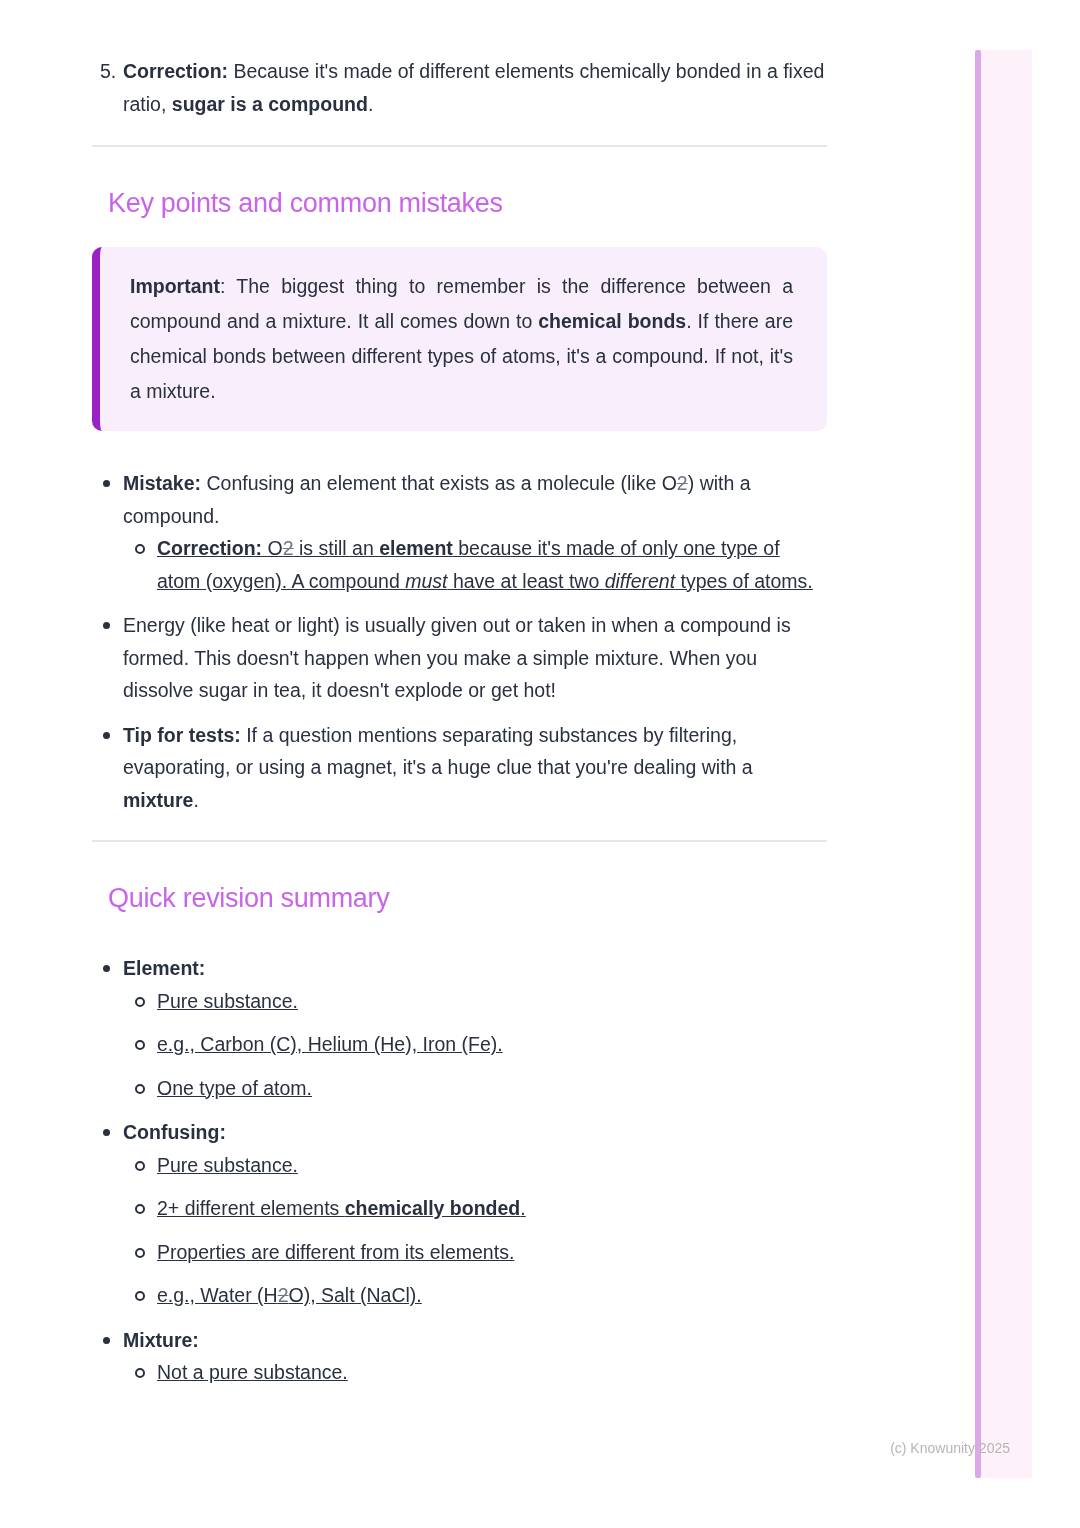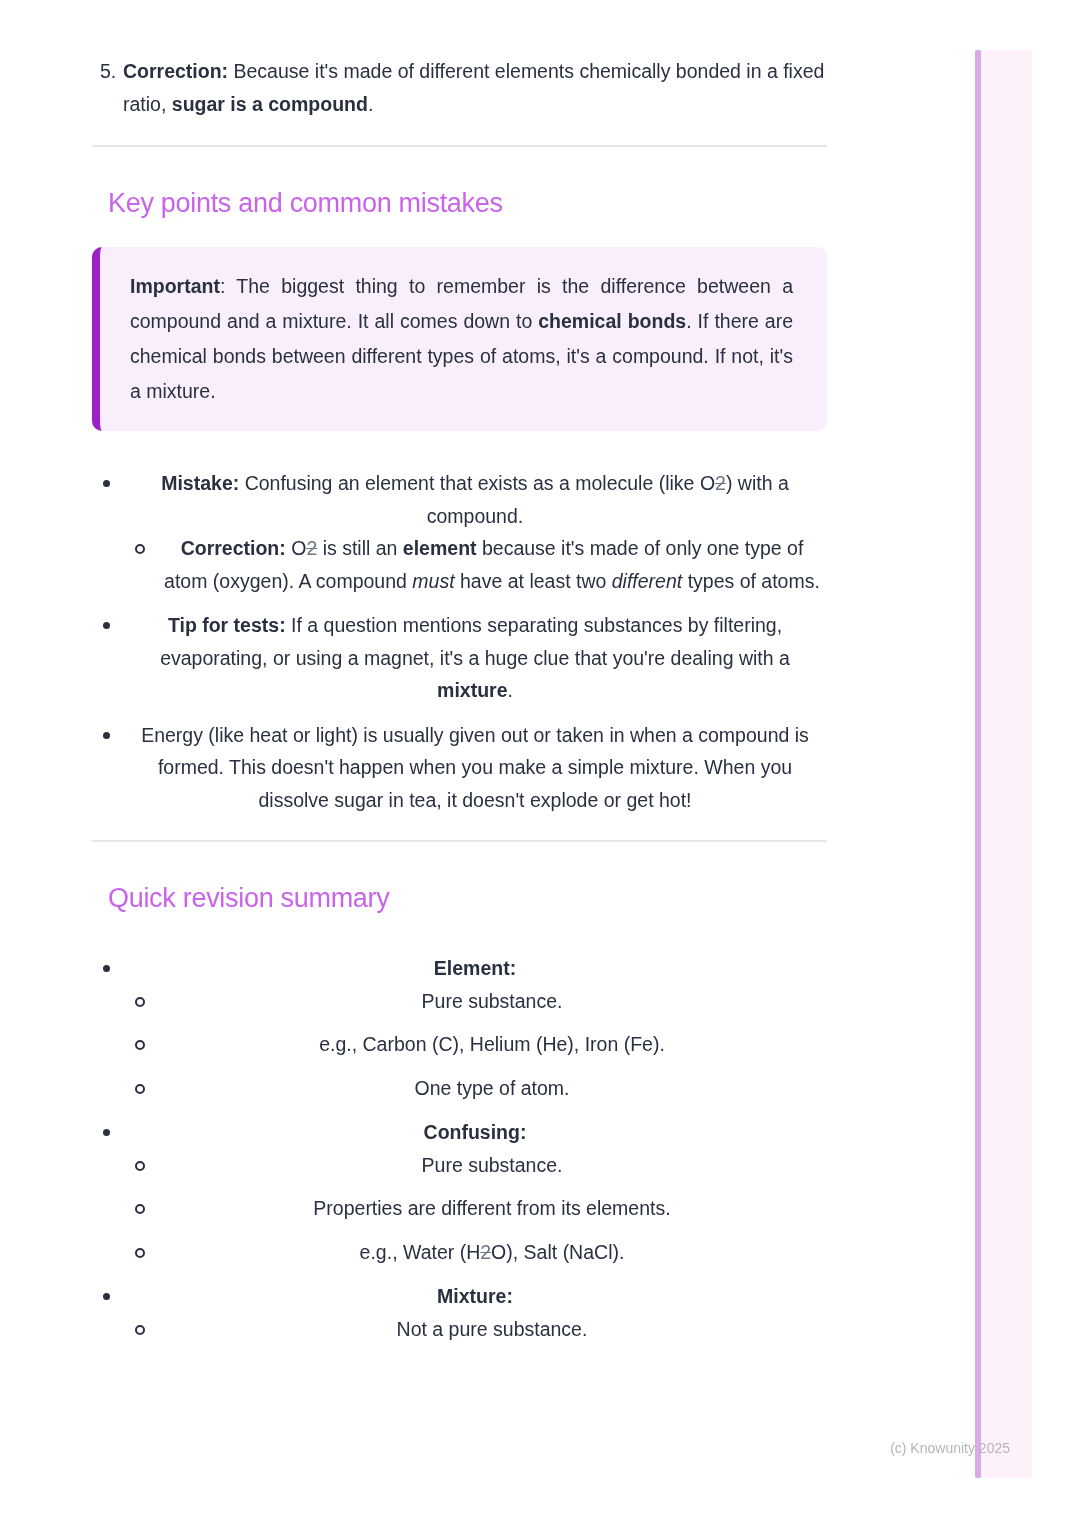--- a/index.html
+++ b/index.html
@@ -35,27 +35,27 @@
   .callout{
     background:var(--callout-bg);
     border-left:8px solid var(--callout-border);
     border-radius:10px;
     padding:22px 34px 22px 30px;
   }
   .callout p{margin:0;text-align:justify;line-height:35px;}
   
   ul{list-style:none;margin:0;padding:0;}
   ul.blist{margin-top:36px;}
-  ul.blist > li{position:relative;padding-left:31px;margin-bottom:12px;text-align:center;}
+  ul.blist > li{position:relative;padding-left:31px;margin-bottom:12px;}
   ul.blist > li::before{
     content:"";position:absolute;left:11px;top:13px;
     width:7px;height:7px;border-radius:50%;background:var(--text);
   }
   ul.slist{margin-top:0;}
-  ul.slist > li{position:relative;padding-left:34px;margin-bottom:11px;}
+  ul.slist > li{position:relative;padding-left:34px;margin-bottom:11px;text-decoration:underline;}
   ul.slist > li::before{
     content:"";position:absolute;left:12px;top:12px;
     width:6px;height:6px;border-radius:50%;
     border:2px solid var(--text);background:transparent;
   }
   ul li p{margin:0;}
   
   .fb{font-weight:700;}
   .fi{font-style:italic;}
   .fs{text-decoration:line-through;color:var(--strike);}
@@ -93,24 +93,24 @@
   <ul class="blist">
     <li>
       <p><span class="fb">Mistake:</span><span> Confusing an element that exists as a molecule (like O</span><span class="fs">2</span><span>) with a compound.</span></p>
       <ul class="slist">
         <li>
           <p><span class="fb">Correction:</span><span> O</span><span class="fs">2</span><span> is still an </span><span class="fb">element</span><span> because it's made of only one type of atom (oxygen). A compound </span><span class="fi">must</span><span> have at least two </span><span class="fi">different</span><span> types of atoms.</span></p>
         </li>
       </ul>
     </li>
     <li>
-      <p><span class="fb">Tip for tests:</span><span> If a question mentions separating substances by filtering, evaporating, or using a magnet, it's a huge clue that you're dealing with a </span><span class="fb">mixture</span><span>.</span></p>
+      <p><span>Energy (like heat or light) is usually given out or taken in when a compound is formed. This doesn't happen when you make a simple mixture. When you dissolve sugar in tea, it doesn't explode or get hot!</span></p>
     </li>
     <li>
-      <p><span>Energy (like heat or light) is usually given out or taken in when a compound is formed. This doesn't happen when you make a simple mixture. When you dissolve sugar in tea, it doesn't explode or get hot!</span></p>
+      <p><span class="fb">Tip for tests:</span><span> If a question mentions separating substances by filtering, evaporating, or using a magnet, it's a huge clue that you're dealing with a </span><span class="fb">mixture</span><span>.</span></p>
     </li>
   </ul>
 
   <hr class="divider">
 
   <h2>Quick revision summary</h2>
 
   <ul class="blist">
     <li>
       <p><span class="fb">Element:</span></p>
@@ -126,20 +126,23 @@
           </li>
       </ul>
     </li>
     <li>
       <p><span class="fb">Confusing:</span></p>
       <ul class="slist">
         <li>
             <p><span>Pure substance.</span></p>
           </li>
         <li>
+            <p><span>2+ different elements </span><span class="fb">chemically bonded</span><span>.</span></p>
+          </li>
+        <li>
             <p><span>Properties are different from its elements.</span></p>
           </li>
         <li>
             <p><span>e.g., Water (H</span><span class="fs">2</span><span>O), Salt (NaCl).</span></p>
           </li>
       </ul>
     </li>
     <li>
       <p><span class="fb">Mixture:</span></p>
       <ul class="slist">

